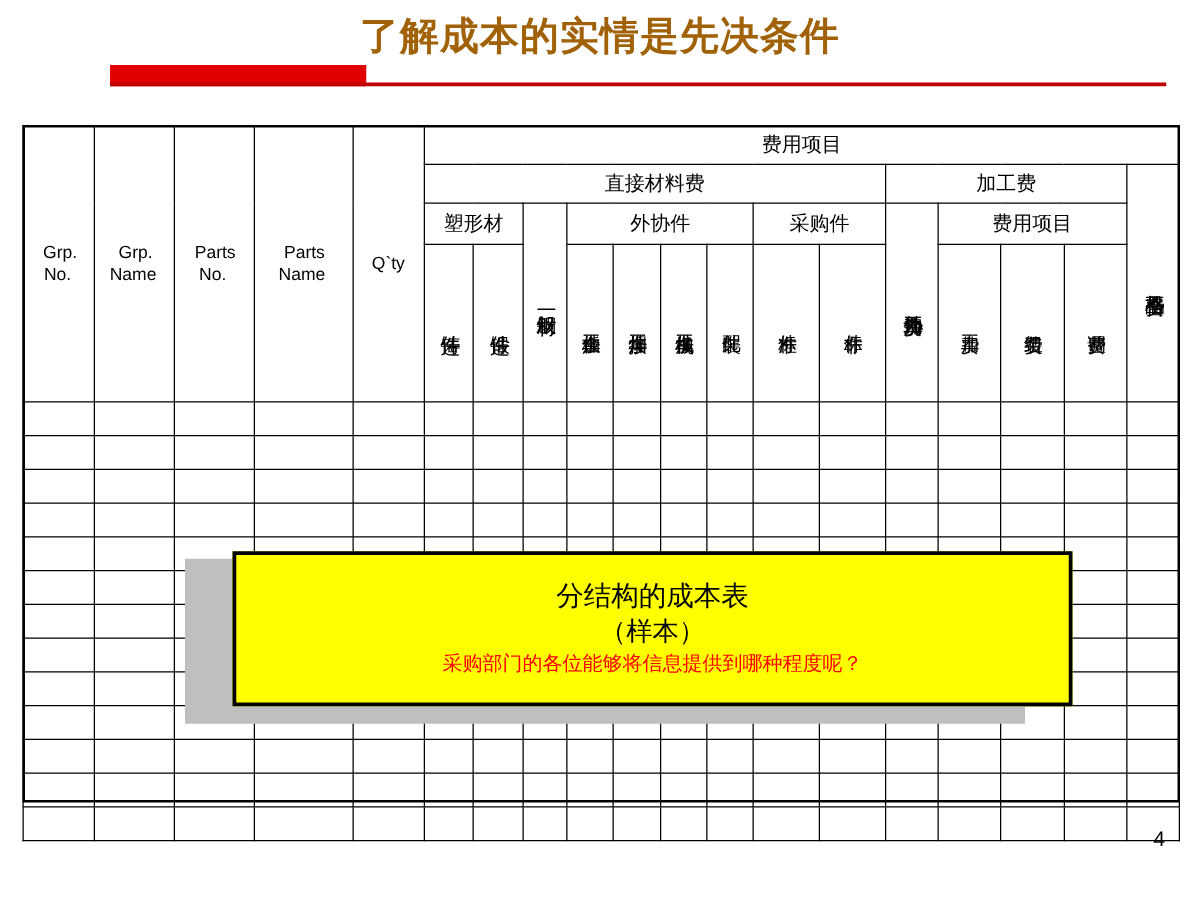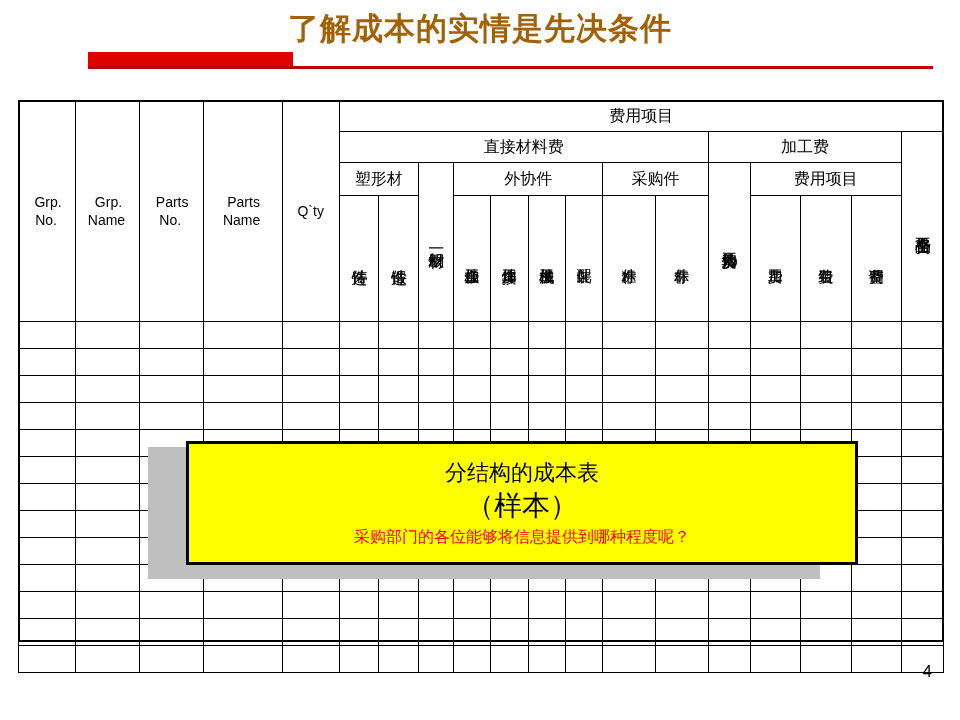--- a/index.html
+++ b/index.html
@@ -116,21 +116,21 @@
     justify-content: center;
     margin-left: 44px;
   }
   .callout .line1 {
     font-size: 22px;
     color: #000000;
     font-weight: normal;
     line-height: 1.35;
   }
   .callout .line2 {
-    font-size: 28px;
+    font-size: 21px;
     color: #000000;
     line-height: 1.35;
   }
   .callout .line3 {
     font-size: 16px;
     color: #ff0000;
     line-height: 1.45;
   }
 
   

